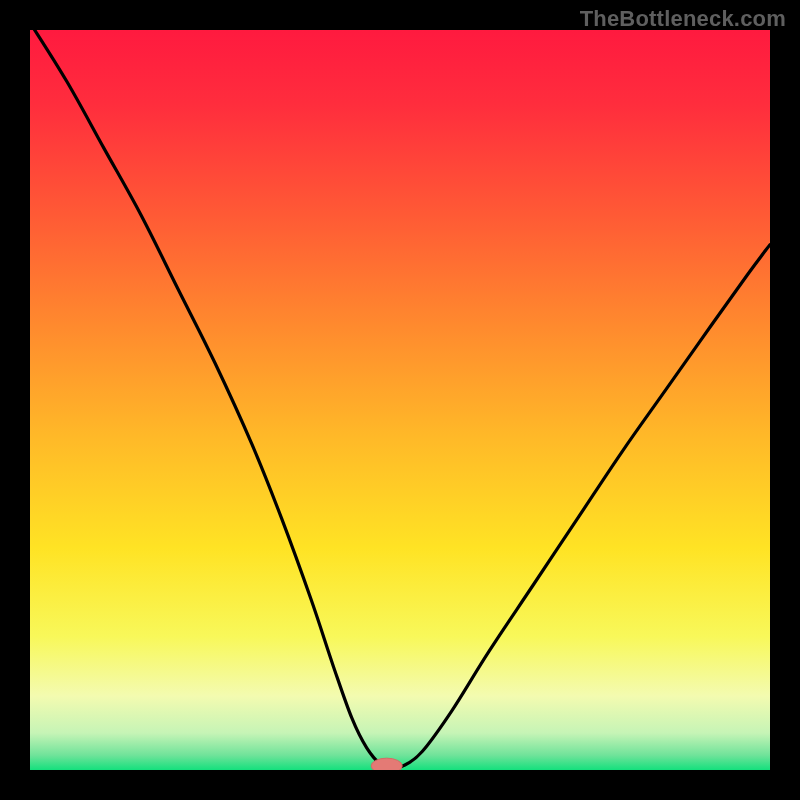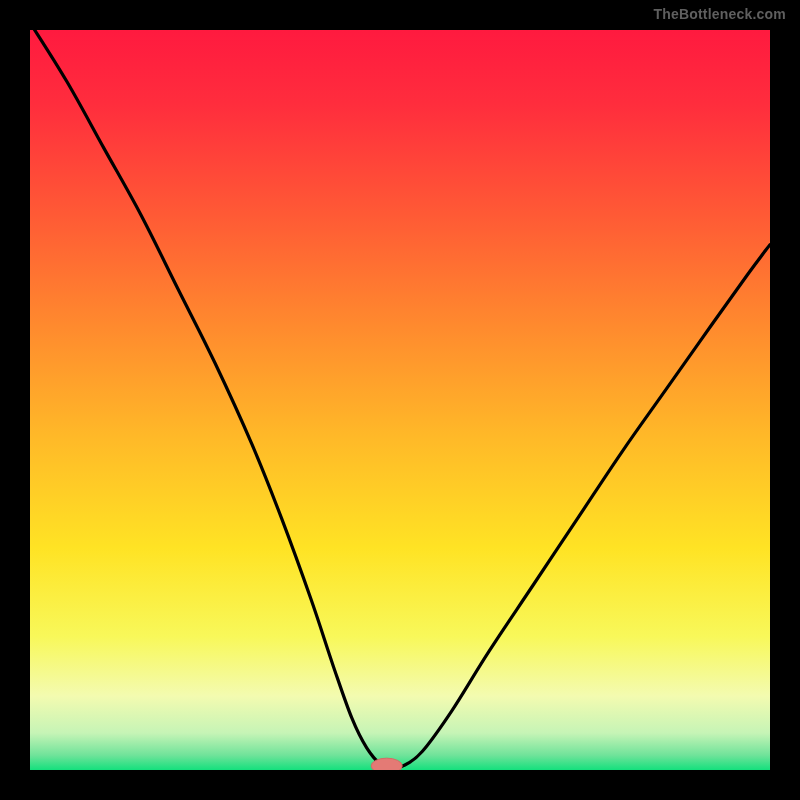--- a/index.html
+++ b/index.html
@@ -22,21 +22,21 @@
     left: 30px;
     top: 30px;
     width: 740px;
     height: 740px;
     overflow: hidden;
   }
   .watermark {
     position: absolute;
     top: 6px;
     right: 14px;
-    font-size: 14px;
+    font-size: 22px;
     font-weight: 600;
     color: #5f5f5f;
     letter-spacing: 0.2px;
     z-index: 10;
   }
   svg {
     display: block;
   }
 </style>
 </head>

